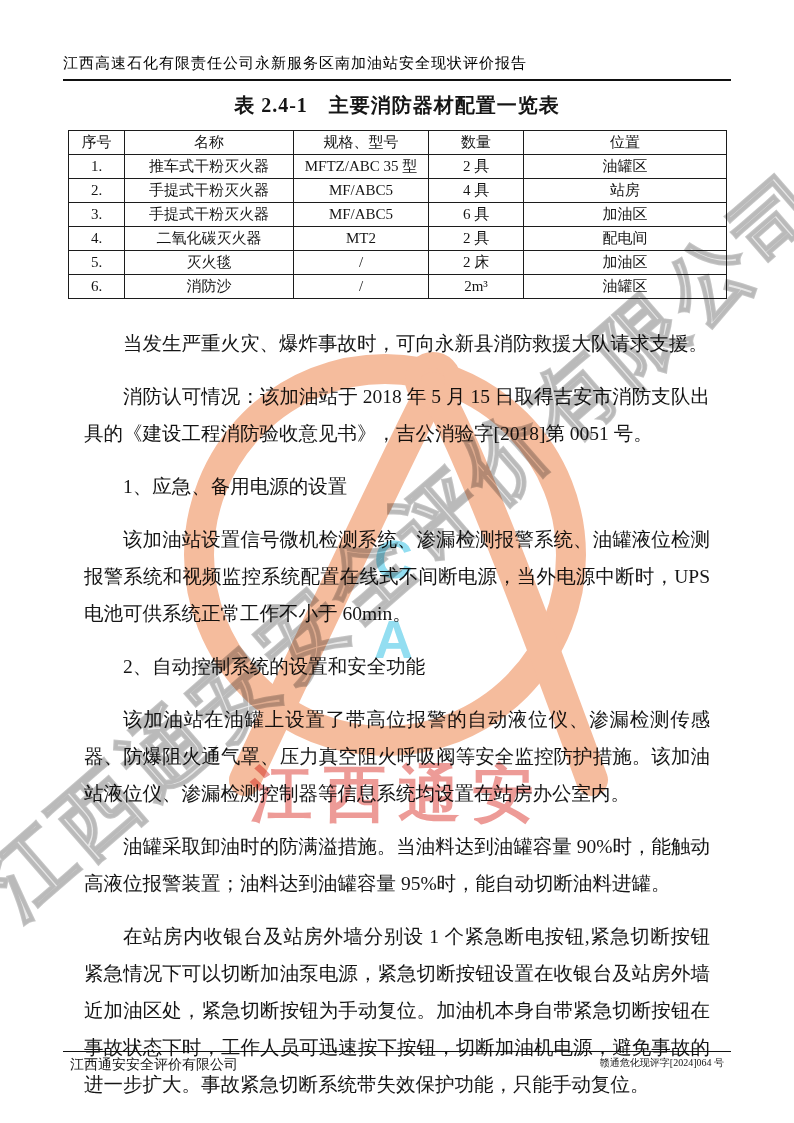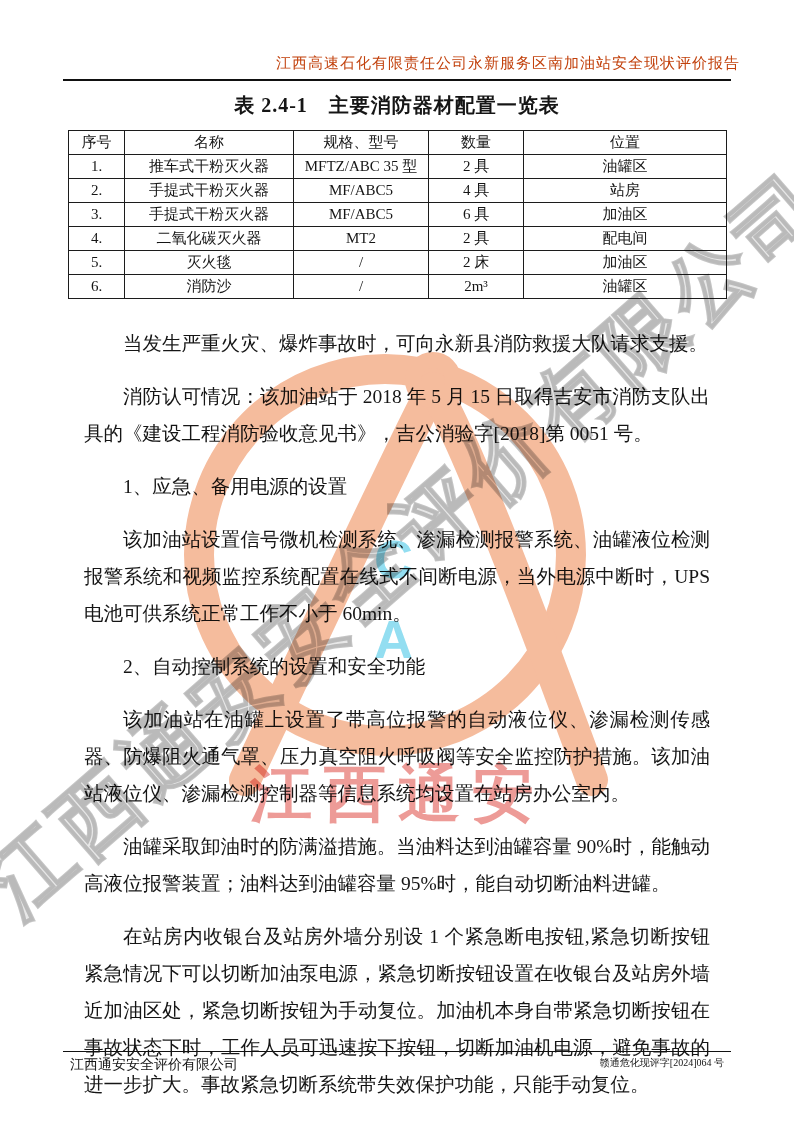--- a/index.html
+++ b/index.html
@@ -8,21 +8,21 @@
     width:794px;height:1123px;
     margin:0 auto;
     background:#ffffff;
     overflow:hidden;
     font-family:"Liberation Serif","DejaVu Serif",serif;
     color:#151515;
   }
   
   .hdr-title{
     position:absolute;top:54px;left:63px;right:54px;
-    text-align:right;font-size:15px;letter-spacing:1px;color:#c2410c;
+    text-align:left;font-size:15px;letter-spacing:1px;color:#000000;
   }
   .hdr-rule{
     position:absolute;top:79px;left:63px;right:63px;
     border-top:2.5px solid #111;height:0;
   }
   
   .tbl-caption{
     position:absolute;top:92px;left:0;width:100%;
     text-align:center;font-size:20px;font-weight:bold;letter-spacing:1px;
   }

